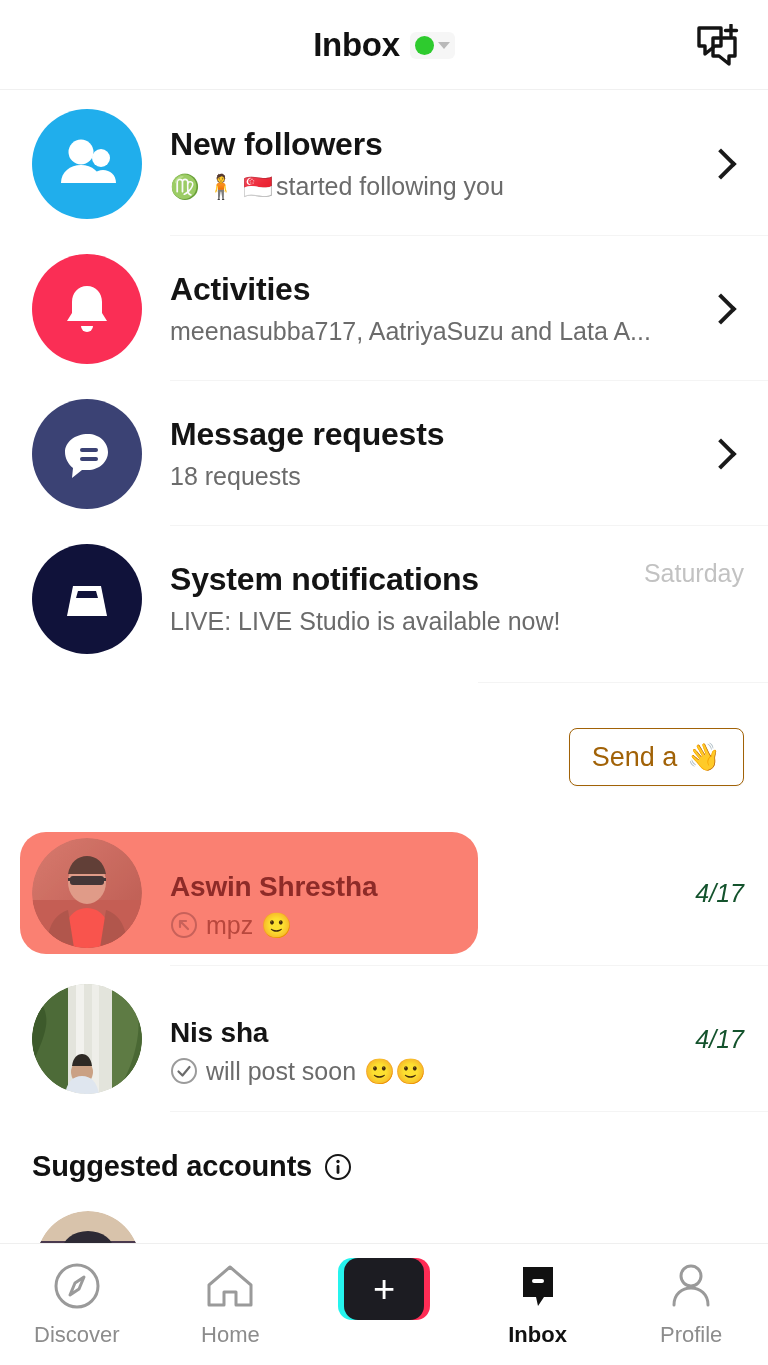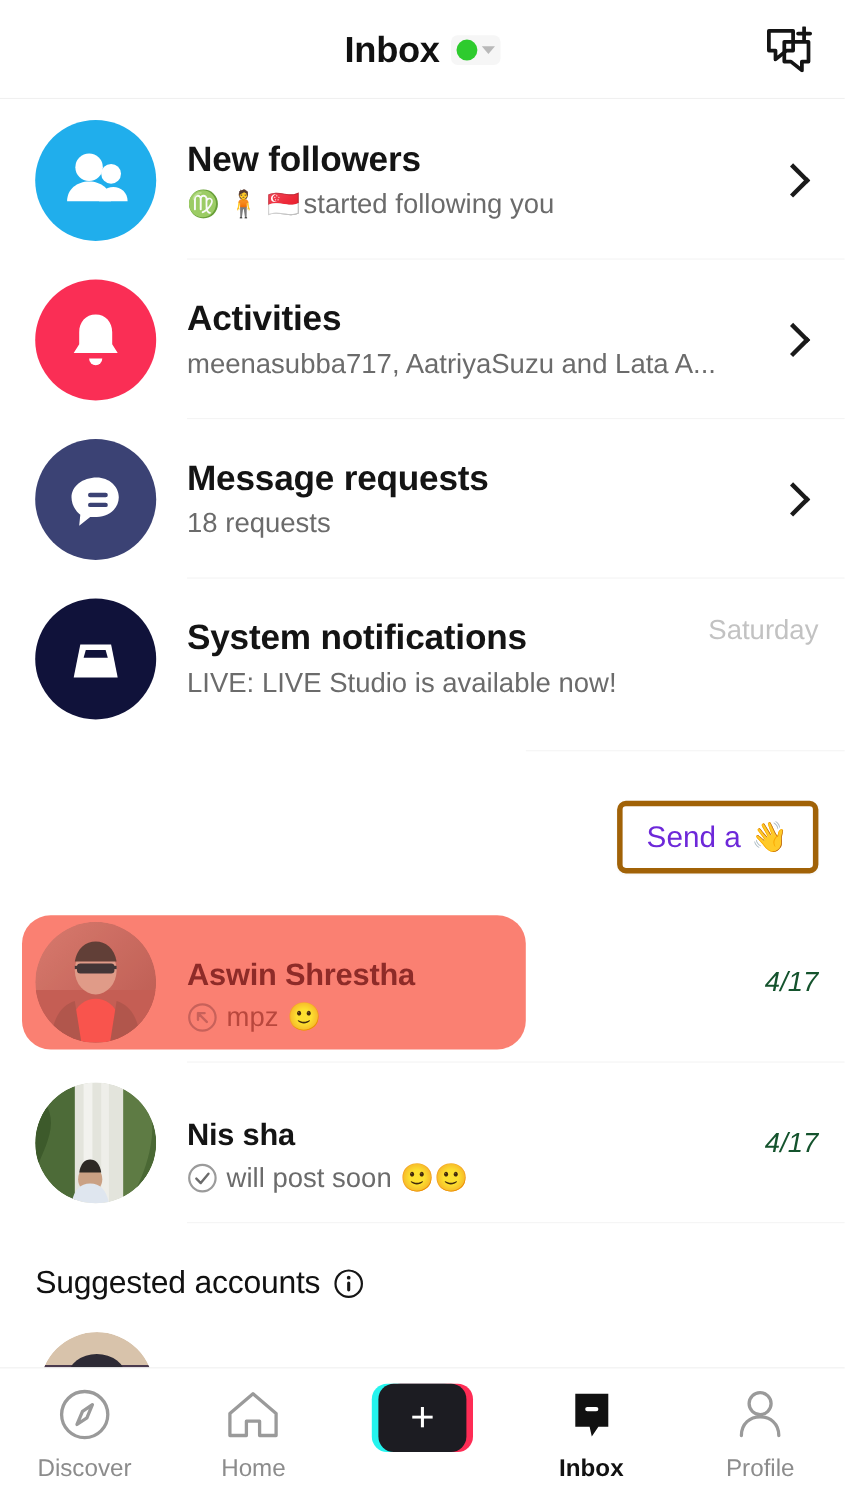--- a/index.html
+++ b/index.html
@@ -72,23 +72,23 @@
 
   
   .wave-zone {
     position:absolute; top:682px; left:0; width:768px; height:140px;
   }
   .wave-zone::before {
     content:""; position:absolute; left:478px; right:0; top:0; height:1px; background:#f4f4f4;
   }
   .send-wave-btn {
     position:absolute; right:24px; top:46px;
-    border:5px solid #a16207; border-radius:8px; background:#fff;
+    border:1px solid #a16207; border-radius:8px; background:#fff;
     padding:12px 22px; display:flex; align-items:center; gap:10px;
-    font-size:27px; color:#6d28d9; box-shadow:0 1px 2px rgba(0,0,0,0.03);
+    font-size:27px; color:#a16207; box-shadow:0 1px 2px rgba(0,0,0,0.03);
   }
 
   
   .chat-list { position:absolute; top:820px; left:0; width:768px; }
   .chat-row {
     position:relative; display:flex; align-items:center;
     height:146px; padding-left:32px; padding-right:24px;
   }
   .chat-row::after {
     content:""; position:absolute; left:170px; right:0; bottom:0;
@@ -118,21 +118,21 @@
   .status-ic { width:28px; height:28px; flex:none; }
 
   
   .suggested {
     position:absolute; top:1112px; left:0; width:768px;
   }
   .suggested-head {
     display:flex; align-items:center; gap:12px;
     padding:38px 0 0 32px;
   }
-  .suggested-title { font-size:29px; font-weight:normal; color:#111; letter-spacing:-0.2px; }
+  .suggested-title { font-size:29px; font-weight:bold; color:#111; letter-spacing:-0.2px; }
   .suggested-peek {
     margin-top:28px; margin-left:36px;
     width:104px; height:104px; border-radius:50%; overflow:hidden;
   }
 
   
   .bottom-nav {
     position:absolute; bottom:0; left:0; width:768px; height:122px;
     background:#fff; border-top:1px solid #efefef;
     display:flex; align-items:flex-start; justify-content:space-around;

